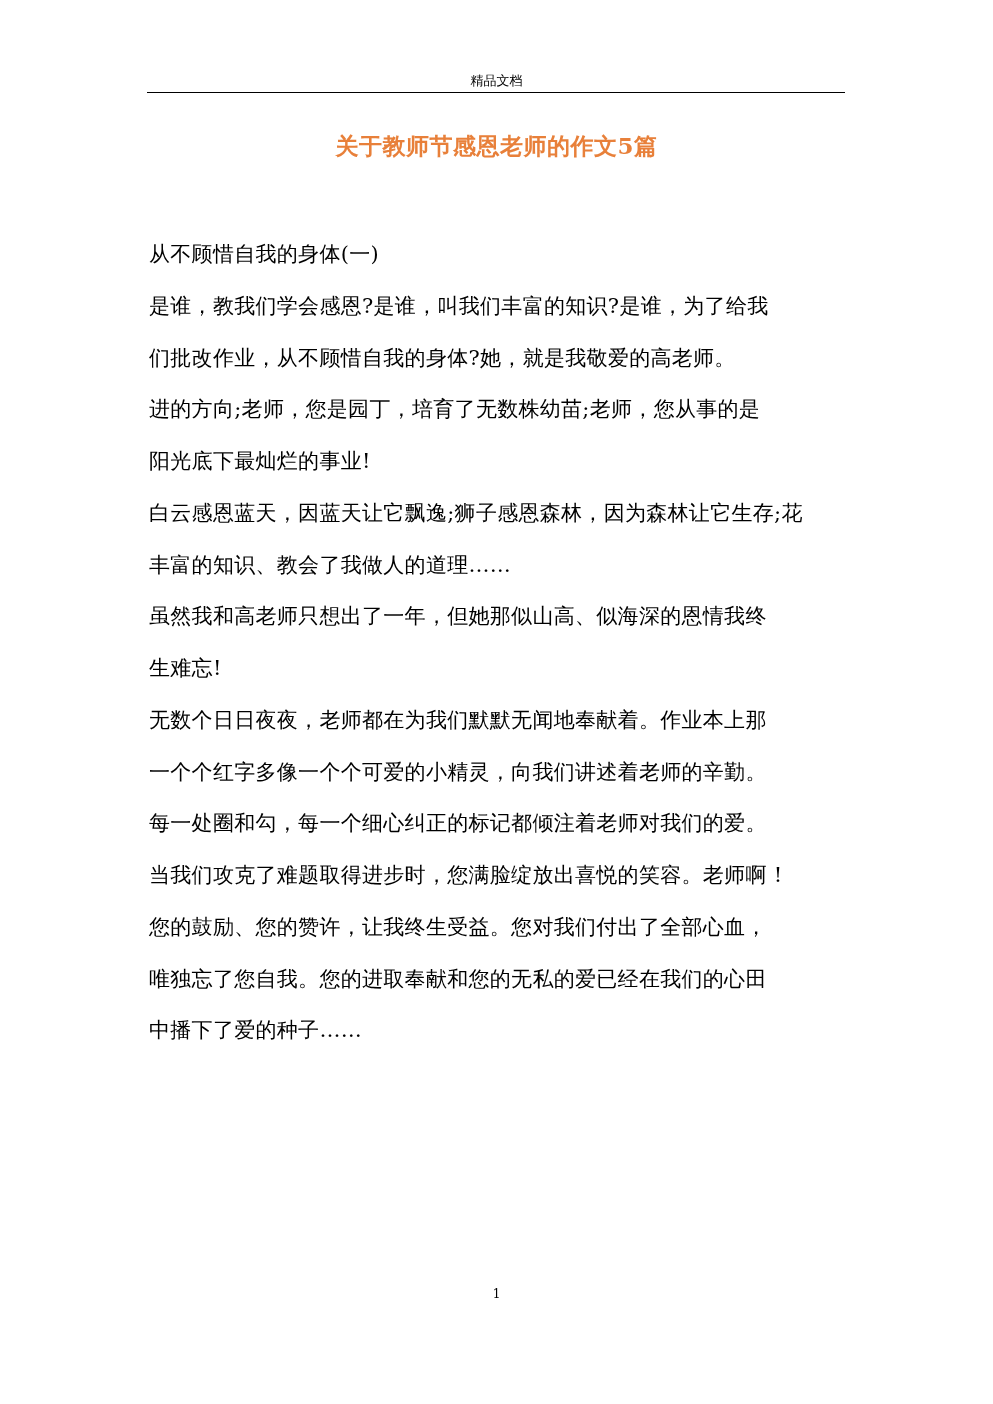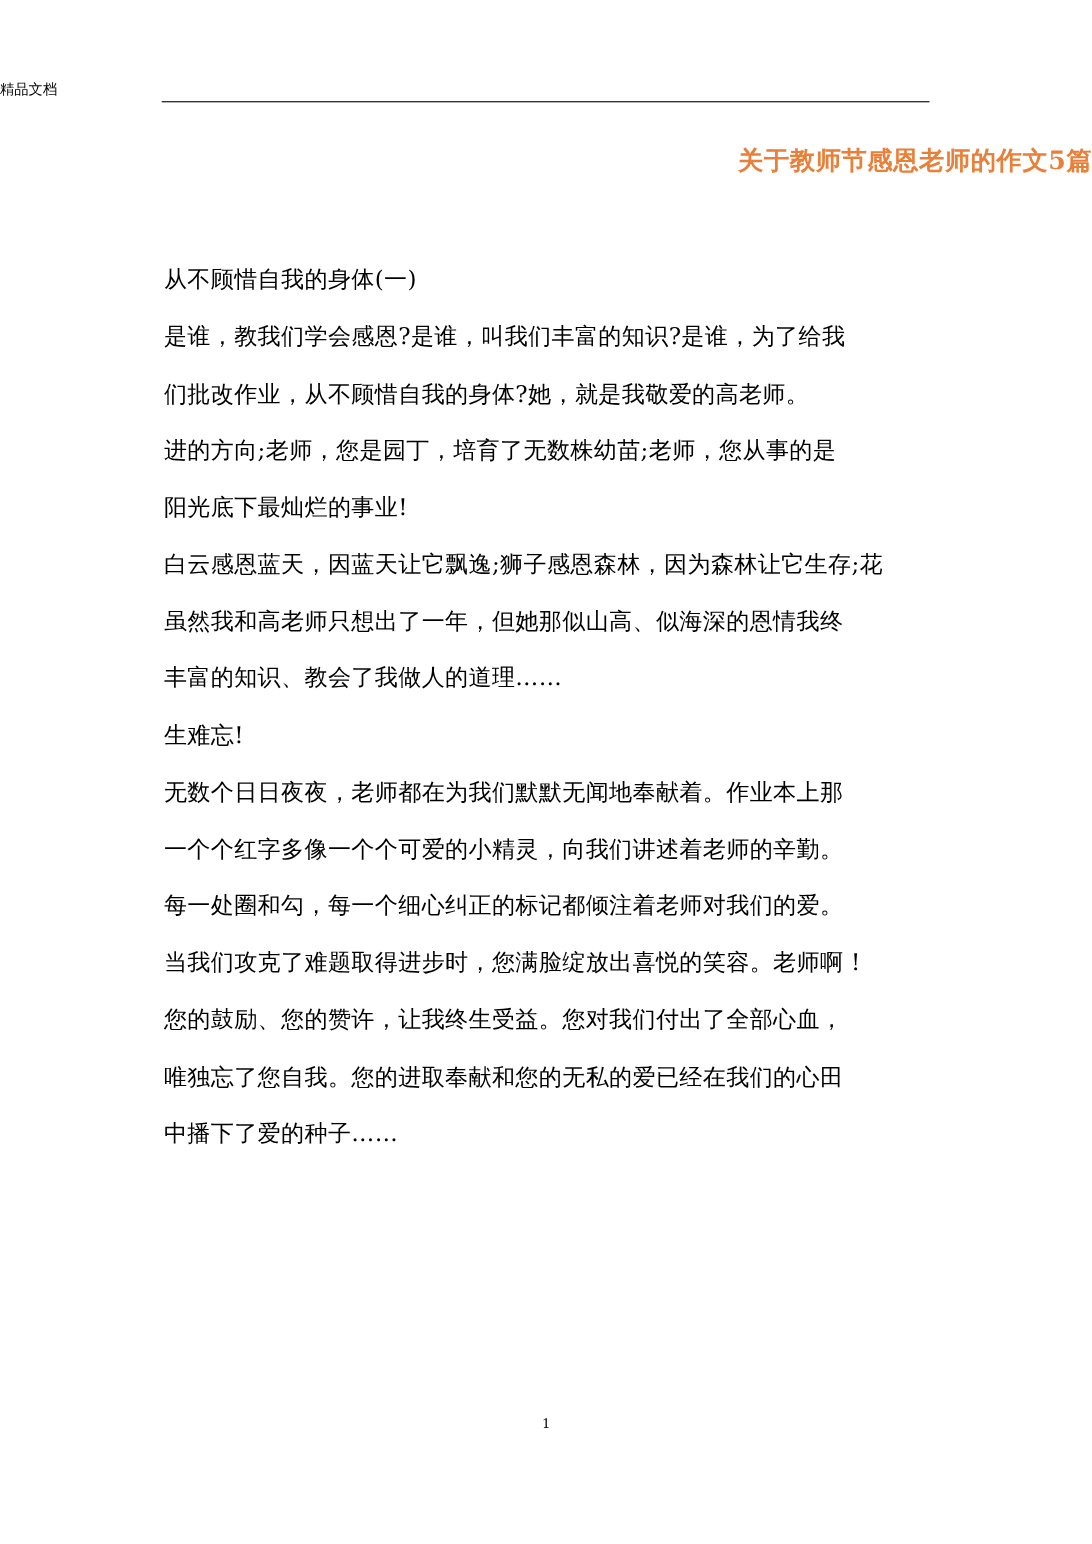--- a/index.html
+++ b/index.html
@@ -1,22 +1,22 @@
 <!DOCTYPE html>
 <html><head>
 <meta charset="utf-8">
 <style>
   html, body { margin: 0; padding: 0; background: #ffffff; }
   body { width: 993px; height: 1404px; position: relative; overflow: hidden;
          font-family: "DejaVu Serif", "Liberation Serif", serif; color: #000; }
-  .header-text { position: absolute; left: 0; width: 993px; top: 72px; text-align: left;
+  .header-text { position: absolute; left: 0; width: 993px; top: 72px; text-align: center;
          font-family: "DejaVu Sans", "Liberation Sans", sans-serif; font-size: 13px; color: #000; }
   .header-rule { position: absolute; left: 147px; width: 698px; top: 92px; height: 0;
          border-top: 1.5px solid #000; }
-  .title { position: absolute; left: 0; width: 993px; top: 131px; text-align: right;
+  .title { position: absolute; left: 0; width: 993px; top: 131px; text-align: center;
          font-size: 23px; font-weight: bold; color: #e8803a; letter-spacing: 0.5px; }
   .body-lines { position: absolute; left: 149px; top: 236px; width: 730px; }
   .line { height: 51.75px; line-height: 36px; font-size: 21px; white-space: nowrap; letter-spacing: 0.3px; }
   .page-number { position: absolute; left: 0; width: 993px; top: 1287px; text-align: center;
          font-size: 12px; color: #000; }
 </style>
 </head>
 <body>
 
 <div class="header-text">精品文档</div>
@@ -24,22 +24,22 @@
 
 <div class="title">关于教师节感恩老师的作文5篇</div>
 
 <div class="body-lines">
   <div class="line">从不顾惜自我的身体(一)</div>
   <div class="line">是谁，教我们学会感恩?是谁，叫我们丰富的知识?是谁，为了给我</div>
   <div class="line">们批改作业，从不顾惜自我的身体?她，就是我敬爱的高老师。</div>
   <div class="line">进的方向;老师，您是园丁，培育了无数株幼苗;老师，您从事的是</div>
   <div class="line">阳光底下最灿烂的事业!</div>
   <div class="line">白云感恩蓝天，因蓝天让它飘逸;狮子感恩森林，因为森林让它生存;花</div>
+  <div class="line">丰富的知识、教会了我做人的道理……</div>
   <div class="line">虽然我和高老师只想出了一年，但她那似山高、似海深的恩情我终</div>
-  <div class="line">丰富的知识、教会了我做人的道理……</div>
   <div class="line">生难忘!</div>
   <div class="line">无数个日日夜夜，老师都在为我们默默无闻地奉献着。作业本上那</div>
   <div class="line">一个个红字多像一个个可爱的小精灵，向我们讲述着老师的辛勤。</div>
   <div class="line">每一处圈和勾，每一个细心纠正的标记都倾注着老师对我们的爱。</div>
   <div class="line">当我们攻克了难题取得进步时，您满脸绽放出喜悦的笑容。老师啊 !</div>
   <div class="line">您的鼓励、您的赞许，让我终生受益。您对我们付出了全部心血，</div>
   <div class="line">唯独忘了您自我。您的进取奉献和您的无私的爱已经在我们的心田</div>
   <div class="line">中播下了爱的种子……</div>
 </div>
 

